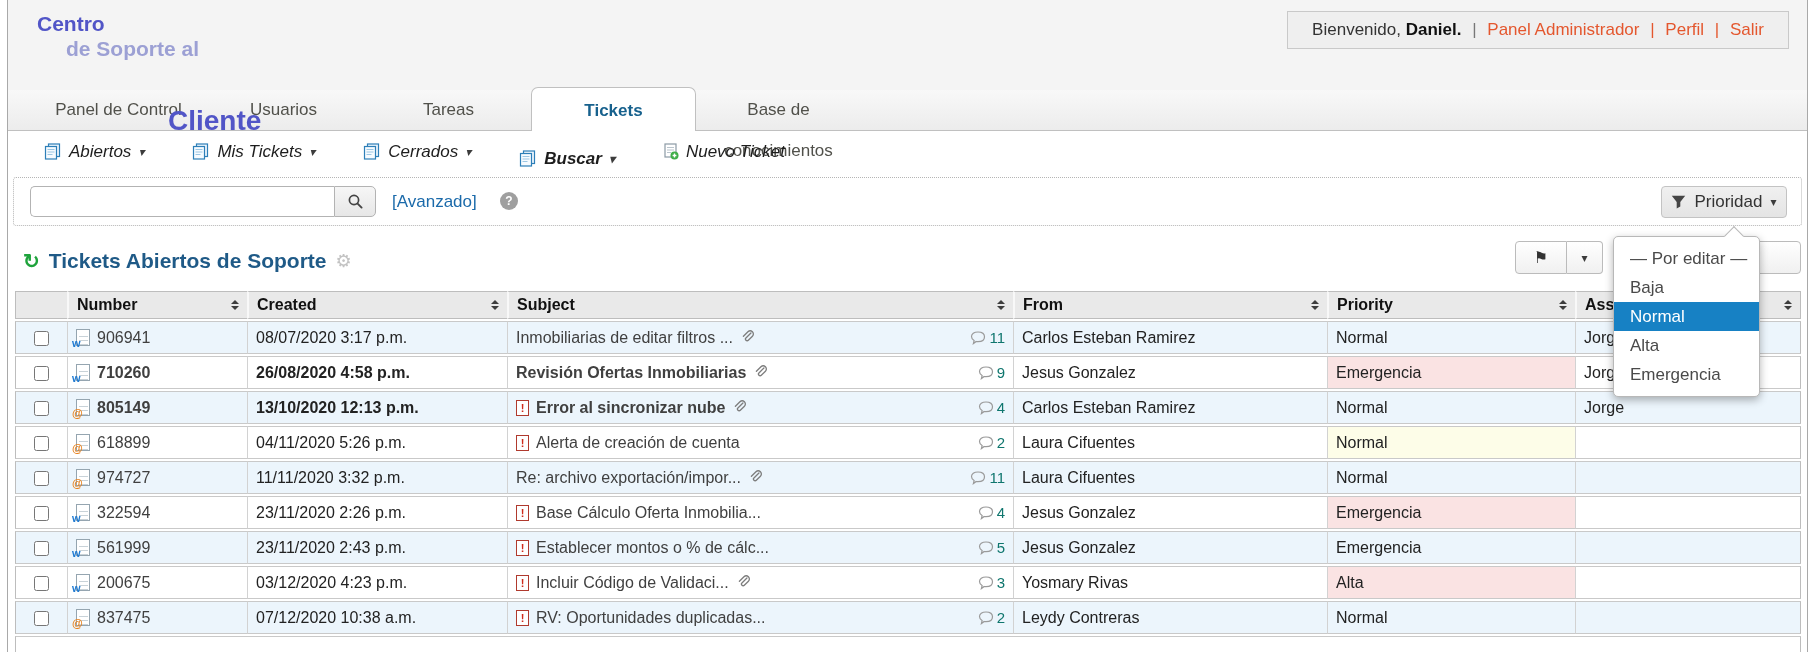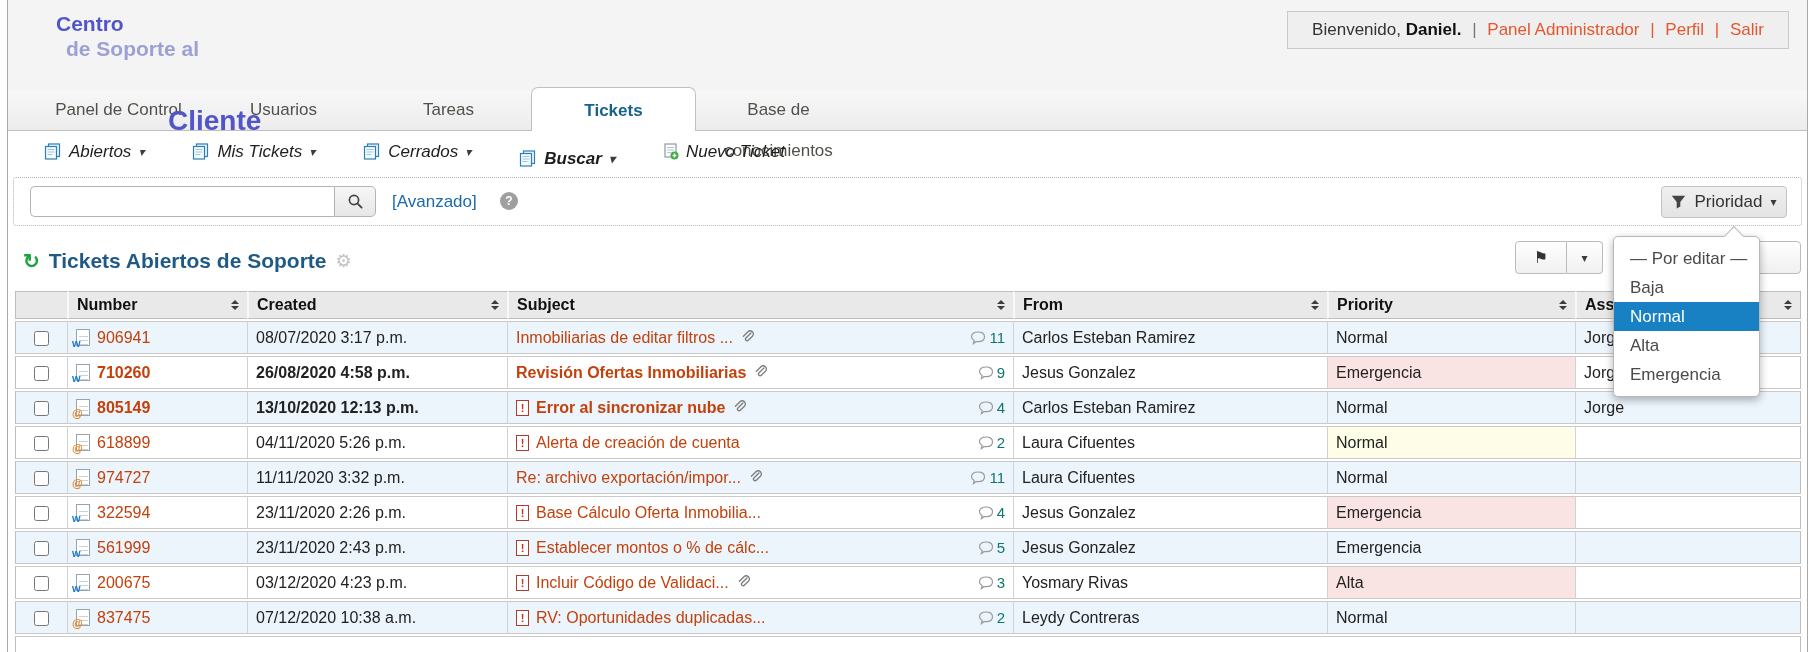--- a/index.html
+++ b/index.html
@@ -4,21 +4,21 @@
 <style>
   * { margin:0; padding:0; box-sizing:border-box; }
   html,body { width:1815px; height:652px; overflow:hidden; background:#fff;
               font-family:"Liberation Sans", sans-serif; }
   .app { position:absolute; left:7px; top:0; width:1801px; height:652px;
          border-left:1px solid #a9a9a9; border-right:1px solid #a9a9a9; background:#fff; }
 
   
   .banner { position:relative; height:90px; background:#f4f4f4; }
   .logo { position:absolute; left:29px; top:11px; font-weight:bold; line-height:25px; }
-  .logo .l1 { font-size:21px; color:#5155c7;margin-left:19px; }
+  .logo .l1 { font-size:21px; color:#5155c7; }
   .logo .l2 { font-size:21px; color:#9ca0d4; margin-left:29px; }
   .logo .l3 { font-size:28px; color:#5155c7; margin-left:131px;margin-top:47px; }
   .userbar { position:absolute; right:18px; top:11px; height:38px; line-height:36px;
              background:#efefef; border:1px solid #c9c9c9; padding:0 24px; font-size:17px; color:#333;
              white-space:nowrap; }
   .userbar b { color:#111; }
   .userbar .pipe { color:#777; margin:0 6px; }
   .userbar .pipe.orange { color:#e4572e; }
   .userbar a { color:#e4572e; text-decoration:none; cursor:pointer; }
 
@@ -93,21 +93,21 @@
   th:first-child { border-left:1px solid #bdbdbd; }
   th:last-child { border-right:1px solid #bdbdbd; }
   td { border-top:1px solid #c9c9c9; border-bottom:1px solid #c9c9c9; border-left:1px solid #d2d2d2;
        height:33px; padding:0 8px; font-size:16px; color:#222; white-space:nowrap; overflow:hidden;
        background:#fff; }
   td:first-child { border-left:1px solid #bdbdbd; text-align:center; }
   td:last-child { border-right:1px solid #bdbdbd; }
   tr.alt td { background:#ecf5fc; }
   td.pri-normal { background:#fdfde8; }
   td.pri-red { background:#fae3e3; }
-  a.tlink { color:#c2410c; text-decoration:none; cursor:pointer; }
+  a.tlink { color:#404040; text-decoration:none; cursor:pointer; }
   tr.unread .c-num a.tlink, tr.unread .c-subj a.tlink { font-weight:bold; }
   tr.unread .c-created { font-weight:bold; }
   .cellflex { display:flex; align-items:center; gap:7px; }
   .spacer { flex:1; }
   input[type=checkbox] { width:15px; height:15px; cursor:pointer; vertical-align:middle; }
 
   .sort { position:absolute; right:8px; top:50%; transform:translateY(-50%); display:inline-flex;
           flex-direction:column; gap:2px; }
   .sort i { display:block; width:0; height:0; border-left:4px solid transparent; border-right:4px solid transparent; }
   .sort .up { border-bottom:4px solid #3d3d3d; }

